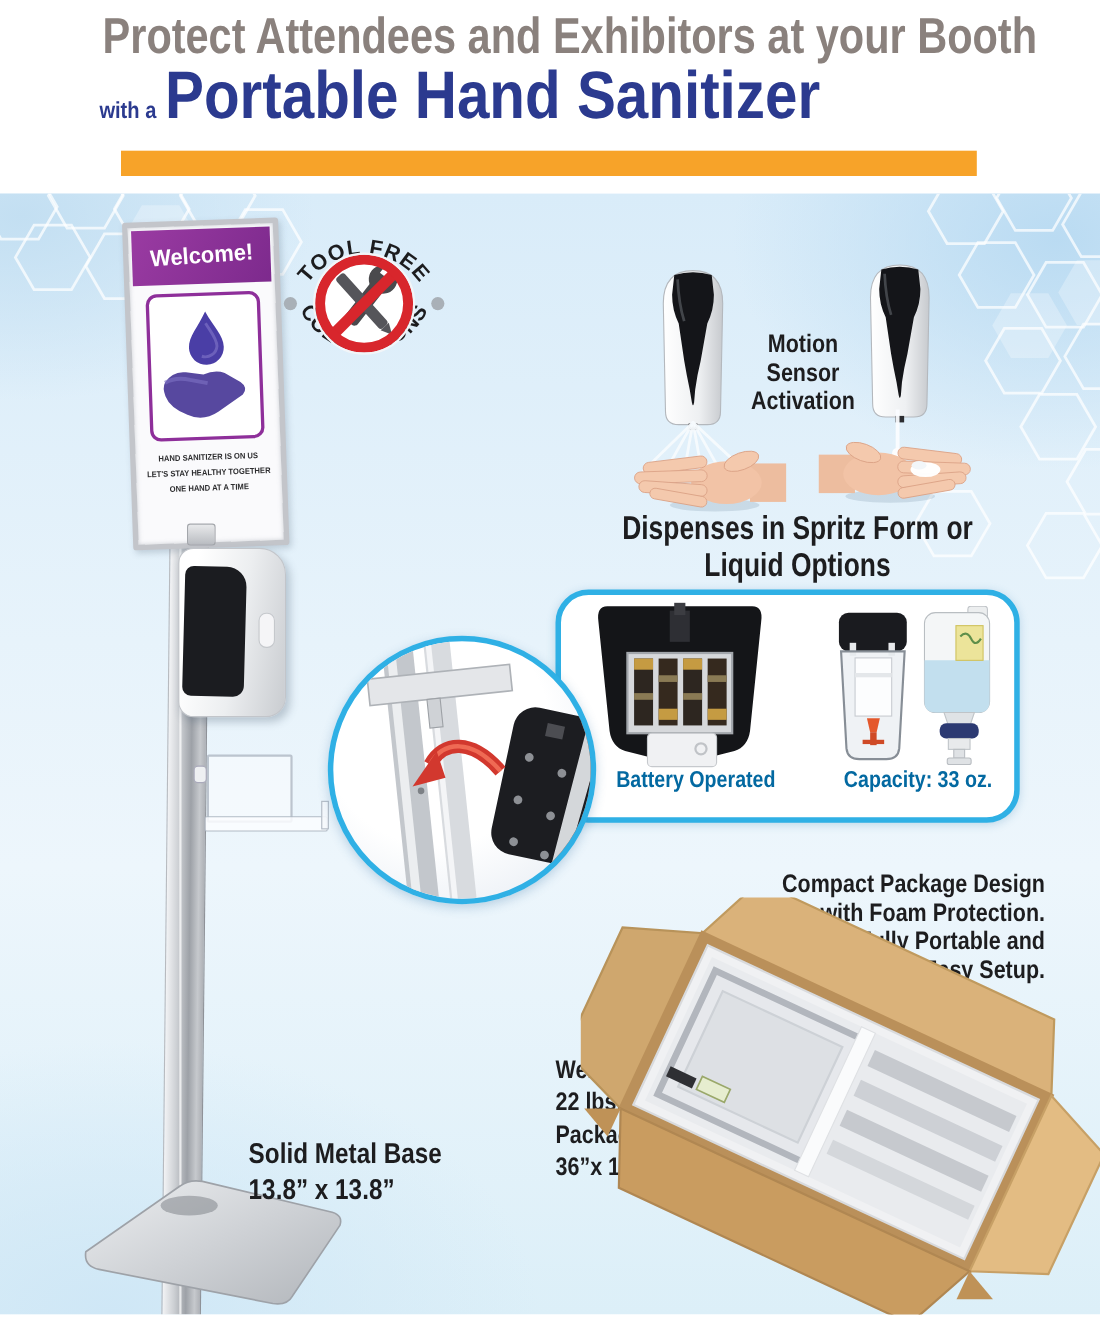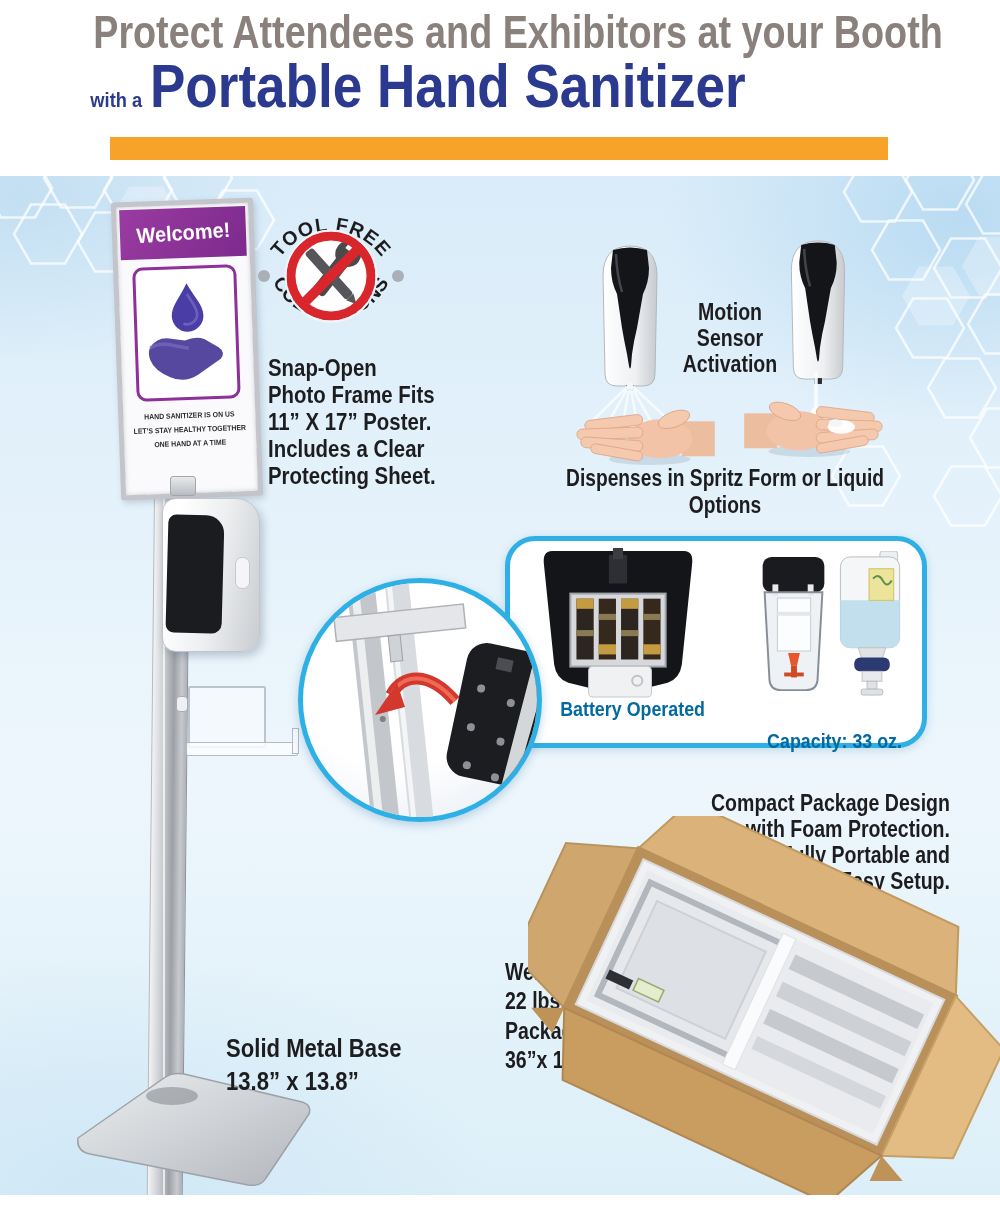--- a/index.html
+++ b/index.html
@@ -202,27 +202,20 @@
           <polygon points="70,102 80,102 75,112" fill="#55555a"></polygon>
         </g>
       </g>
       <g>
         <line x1="46" y1="103" x2="104" y2="45" stroke="#D8262C" stroke-width="10"></line>
         <circle cx="75" cy="74" r="40" fill="none" stroke="#D8262C" stroke-width="9"></circle>
         <circle cx="75" cy="74" r="45.5" fill="none" stroke="#f2f5f8" stroke-width="2"></circle>
       </g>
     </svg>
 
-    <div class="tb left" style="left:268px;top:178px;width:260px;font-size:24px;">
-      <span class="in">Snap-Open</span>
-      <span class="in">Photo Frame Fits</span>
-      <span class="in">11” X 17” Poster.</span>
-      <span class="in">Includes a Clear</span>
-      <span class="in">Protecting Sheet.</span>
-    </div>
 
     <svg class="disp-a" width="74" height="150" viewBox="0 0 74 150">
       <defs>
           <linearGradient id="dg" x1="0" y1="0" x2="1" y2="0">
         <stop offset="0" stop-color="#ffffff"></stop>
             <stop offset="0.6" stop-color="#eef0f2"></stop>
             <stop offset="1" stop-color="#c7cace"></stop>
       </linearGradient>
         </defs>
       <path d="M10,34 Q10,4 37,4 Q64,4 64,34 L62,132 Q62,144 50,144 L24,144 Q12,144 12,132 Z" fill="url(#dg)" stroke="#b4b8bd" stroke-width="1"></path>
@@ -281,21 +274,21 @@
           <rect x="10" y="31" width="68" height="11" rx="5.5" transform="rotate(-2 44 37)"></rect>
           <rect x="14" y="42" width="64" height="11" rx="5.5" transform="rotate(4 46 47)"></rect>
           <rect x="24" y="51" width="54" height="10" rx="5" transform="rotate(10 51 56)"></rect>
           <ellipse cx="110" cy="22" rx="17" ry="8" transform="rotate(-20 110 22)"></ellipse>
         </g>
         <ellipse cx="52" cy="38" rx="14" ry="7" fill="#ffffff" opacity=".97"></ellipse>
         <ellipse cx="58" cy="34" rx="7" ry="4" fill="#f2f6f9"></ellipse>
       </g>
     </svg>
 
-    <div class="tb center" style="left:500px;top:288px;width:450px;font-size:24px;">
+    <div class="tb center" style="left:500px;top:288px;width:450px;font-size:30px;">
       <span class="in" style="transform:scaleX(.8);">Dispenses in Spritz Form or Liquid Options</span>
     </div>
 
     <div class="fpanel">
       <svg style="position:absolute;left:16px;top:6px;" width="184" height="152" viewBox="0 0 170 150">
         <path d="M20,4 Q10,4 12,18 L22,116 Q24,130 36,134 L60,140 L62,118 L108,118 L110,140 L134,134 Q146,130 148,116 L158,18 Q160,4 150,4 Z" fill="#141518"></path>
         <rect x="76" y="8" width="18" height="28" fill="#2e2f34"></rect>
         <rect x="80" y="1" width="10" height="11" fill="#3c3d42"></rect>
         <rect x="38" y="46" width="94" height="72" fill="#d6d8db" stroke="#a2a6ab" stroke-width="2"></rect>
         <g>
@@ -335,21 +328,21 @@
         <rect x="4" y="6" width="60" height="92" rx="10" fill="#f4f6f7" stroke="#b9bec2"></rect>
         <path d="M4,50 L64,50 L64,88 Q64,98 54,98 L14,98 Q4,98 4,88 Z" fill="#c2dfee"></path>
         <rect x="33" y="18" width="25" height="32" fill="#ece49a" stroke="#cfc25e"></rect>
         <path d="M37,28 q6,-6 10,2 q4,8 9,0" stroke="#5f8f4a" stroke-width="2" fill="none"></path>
         <polygon points="22,98 50,98 46,110 26,110" fill="#dfe3e6" stroke="#bfc4c8"></polygon>
         <rect x="18" y="108" width="36" height="14" rx="6" fill="#2c3a72"></rect>
         <rect x="26" y="122" width="20" height="10" fill="#e8eaec" stroke="#bfc4c8"></rect>
         <rect x="31" y="132" width="10" height="8" fill="#dfe2e5" stroke="#b9bdc2"></rect>
         <rect x="25" y="140" width="22" height="6" rx="2" fill="#dfe2e5" stroke="#b9bdc2"></rect>
       </svg>
-      <div class="lbl" style="left:244px;top:156px;width:160px;margin-top:32px;">
+      <div class="lbl" style="left:244px;top:156px;width:160px;">
         <span class="in">Capacity: 33 oz.</span>
       </div>
     </div>
 
     <div class="zoomc">
       <svg width="234" height="234" viewBox="0 0 234 234">
         <g transform="rotate(-6 117 117)">
           <rect x="56" y="-10" width="28" height="254" fill="#c3c7cc"></rect>
           <rect x="60" y="-10" width="8" height="254" fill="#eceef0"></rect>
           <rect x="94" y="-10" width="24" height="254" fill="#d8dbdf"></rect>

